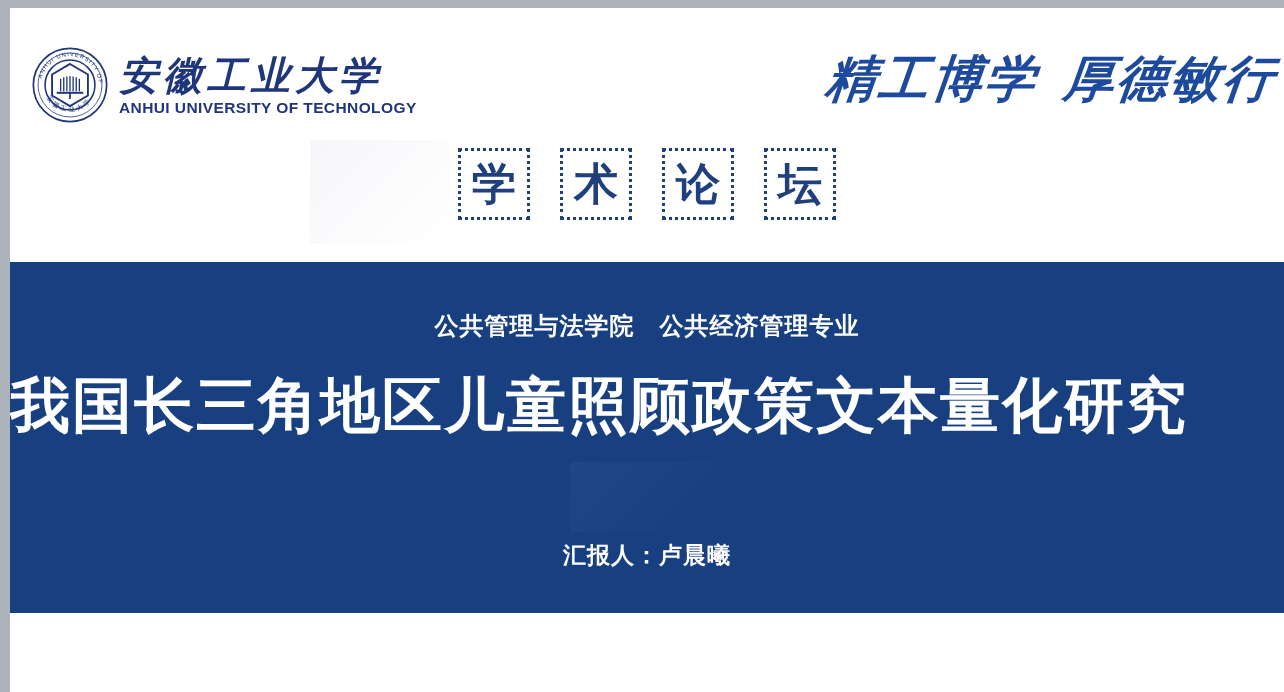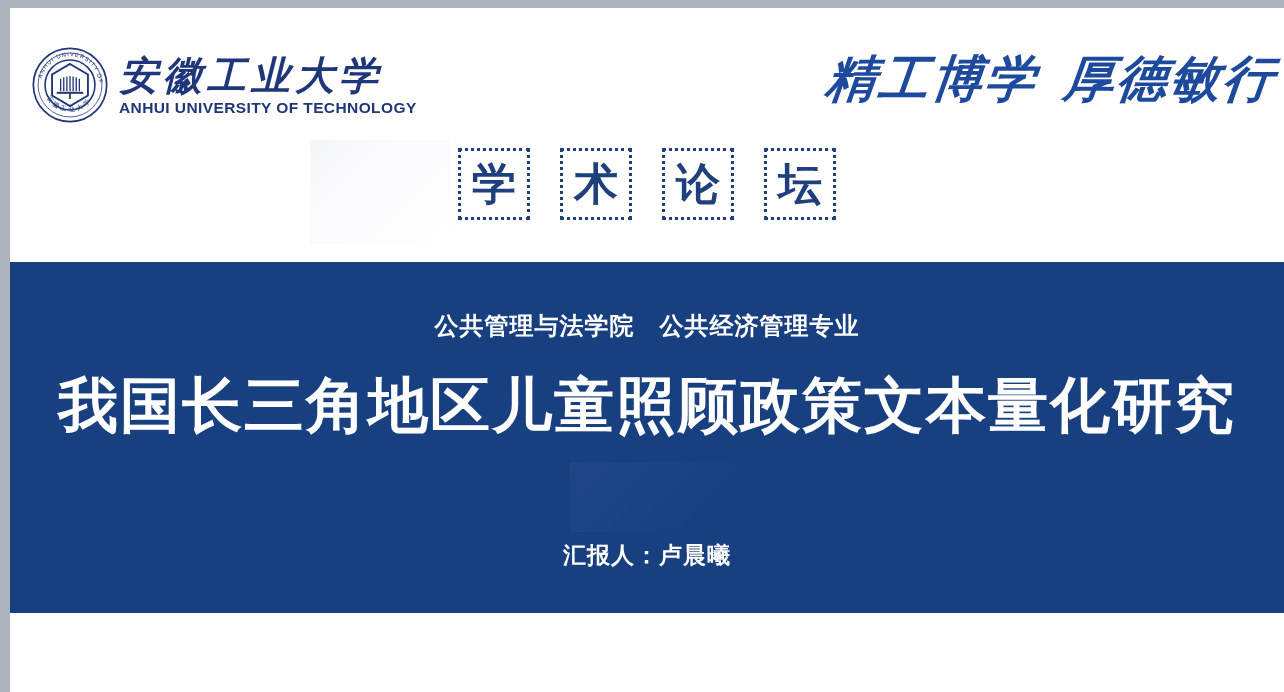--- a/index.html
+++ b/index.html
@@ -166,21 +166,20 @@
     font-size: 24px;
     font-weight: 700;
     color: #ffffff;
     letter-spacing: 1px;
   }
   .banner-title {
     position: absolute;
     left: 0;
     top: 110px;
     width: 1274px;
-    text-align: center;
     font-size: 60px;
     font-weight: 700;
     color: #ffffff;
     letter-spacing: 2px;
     line-height: 1.12;
   }
   .banner-credits {
     position: absolute;
     left: 0;
     top: 278px;

